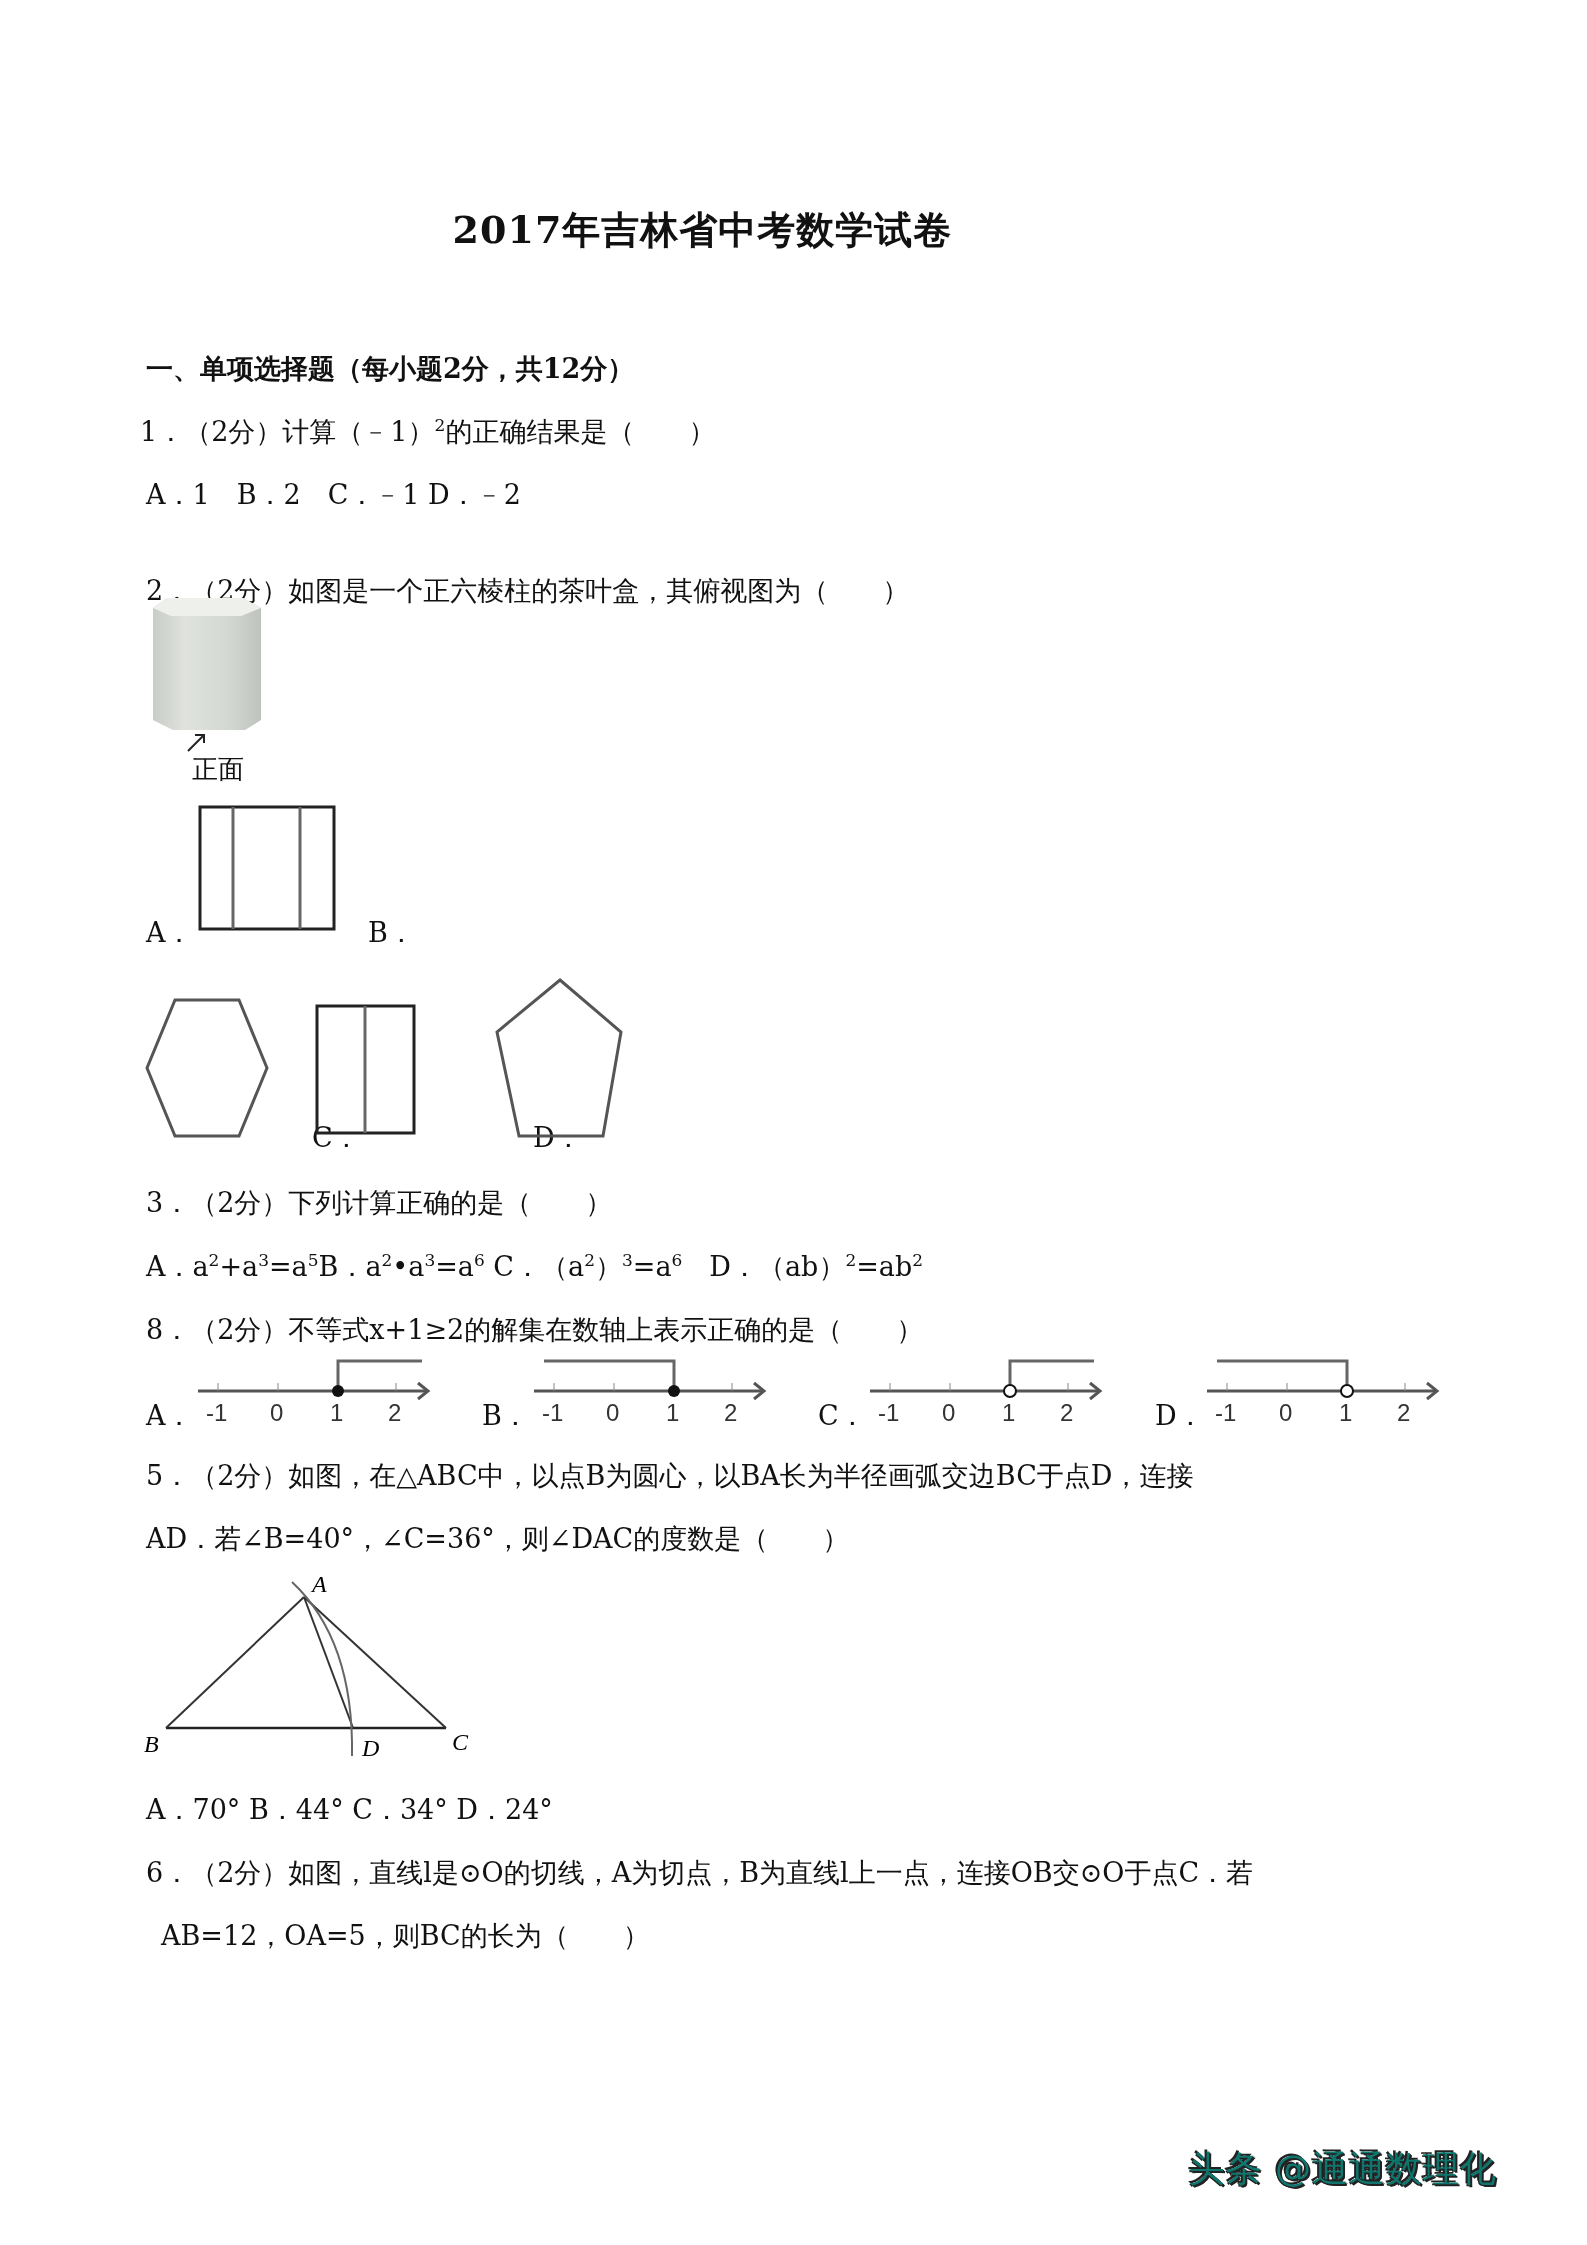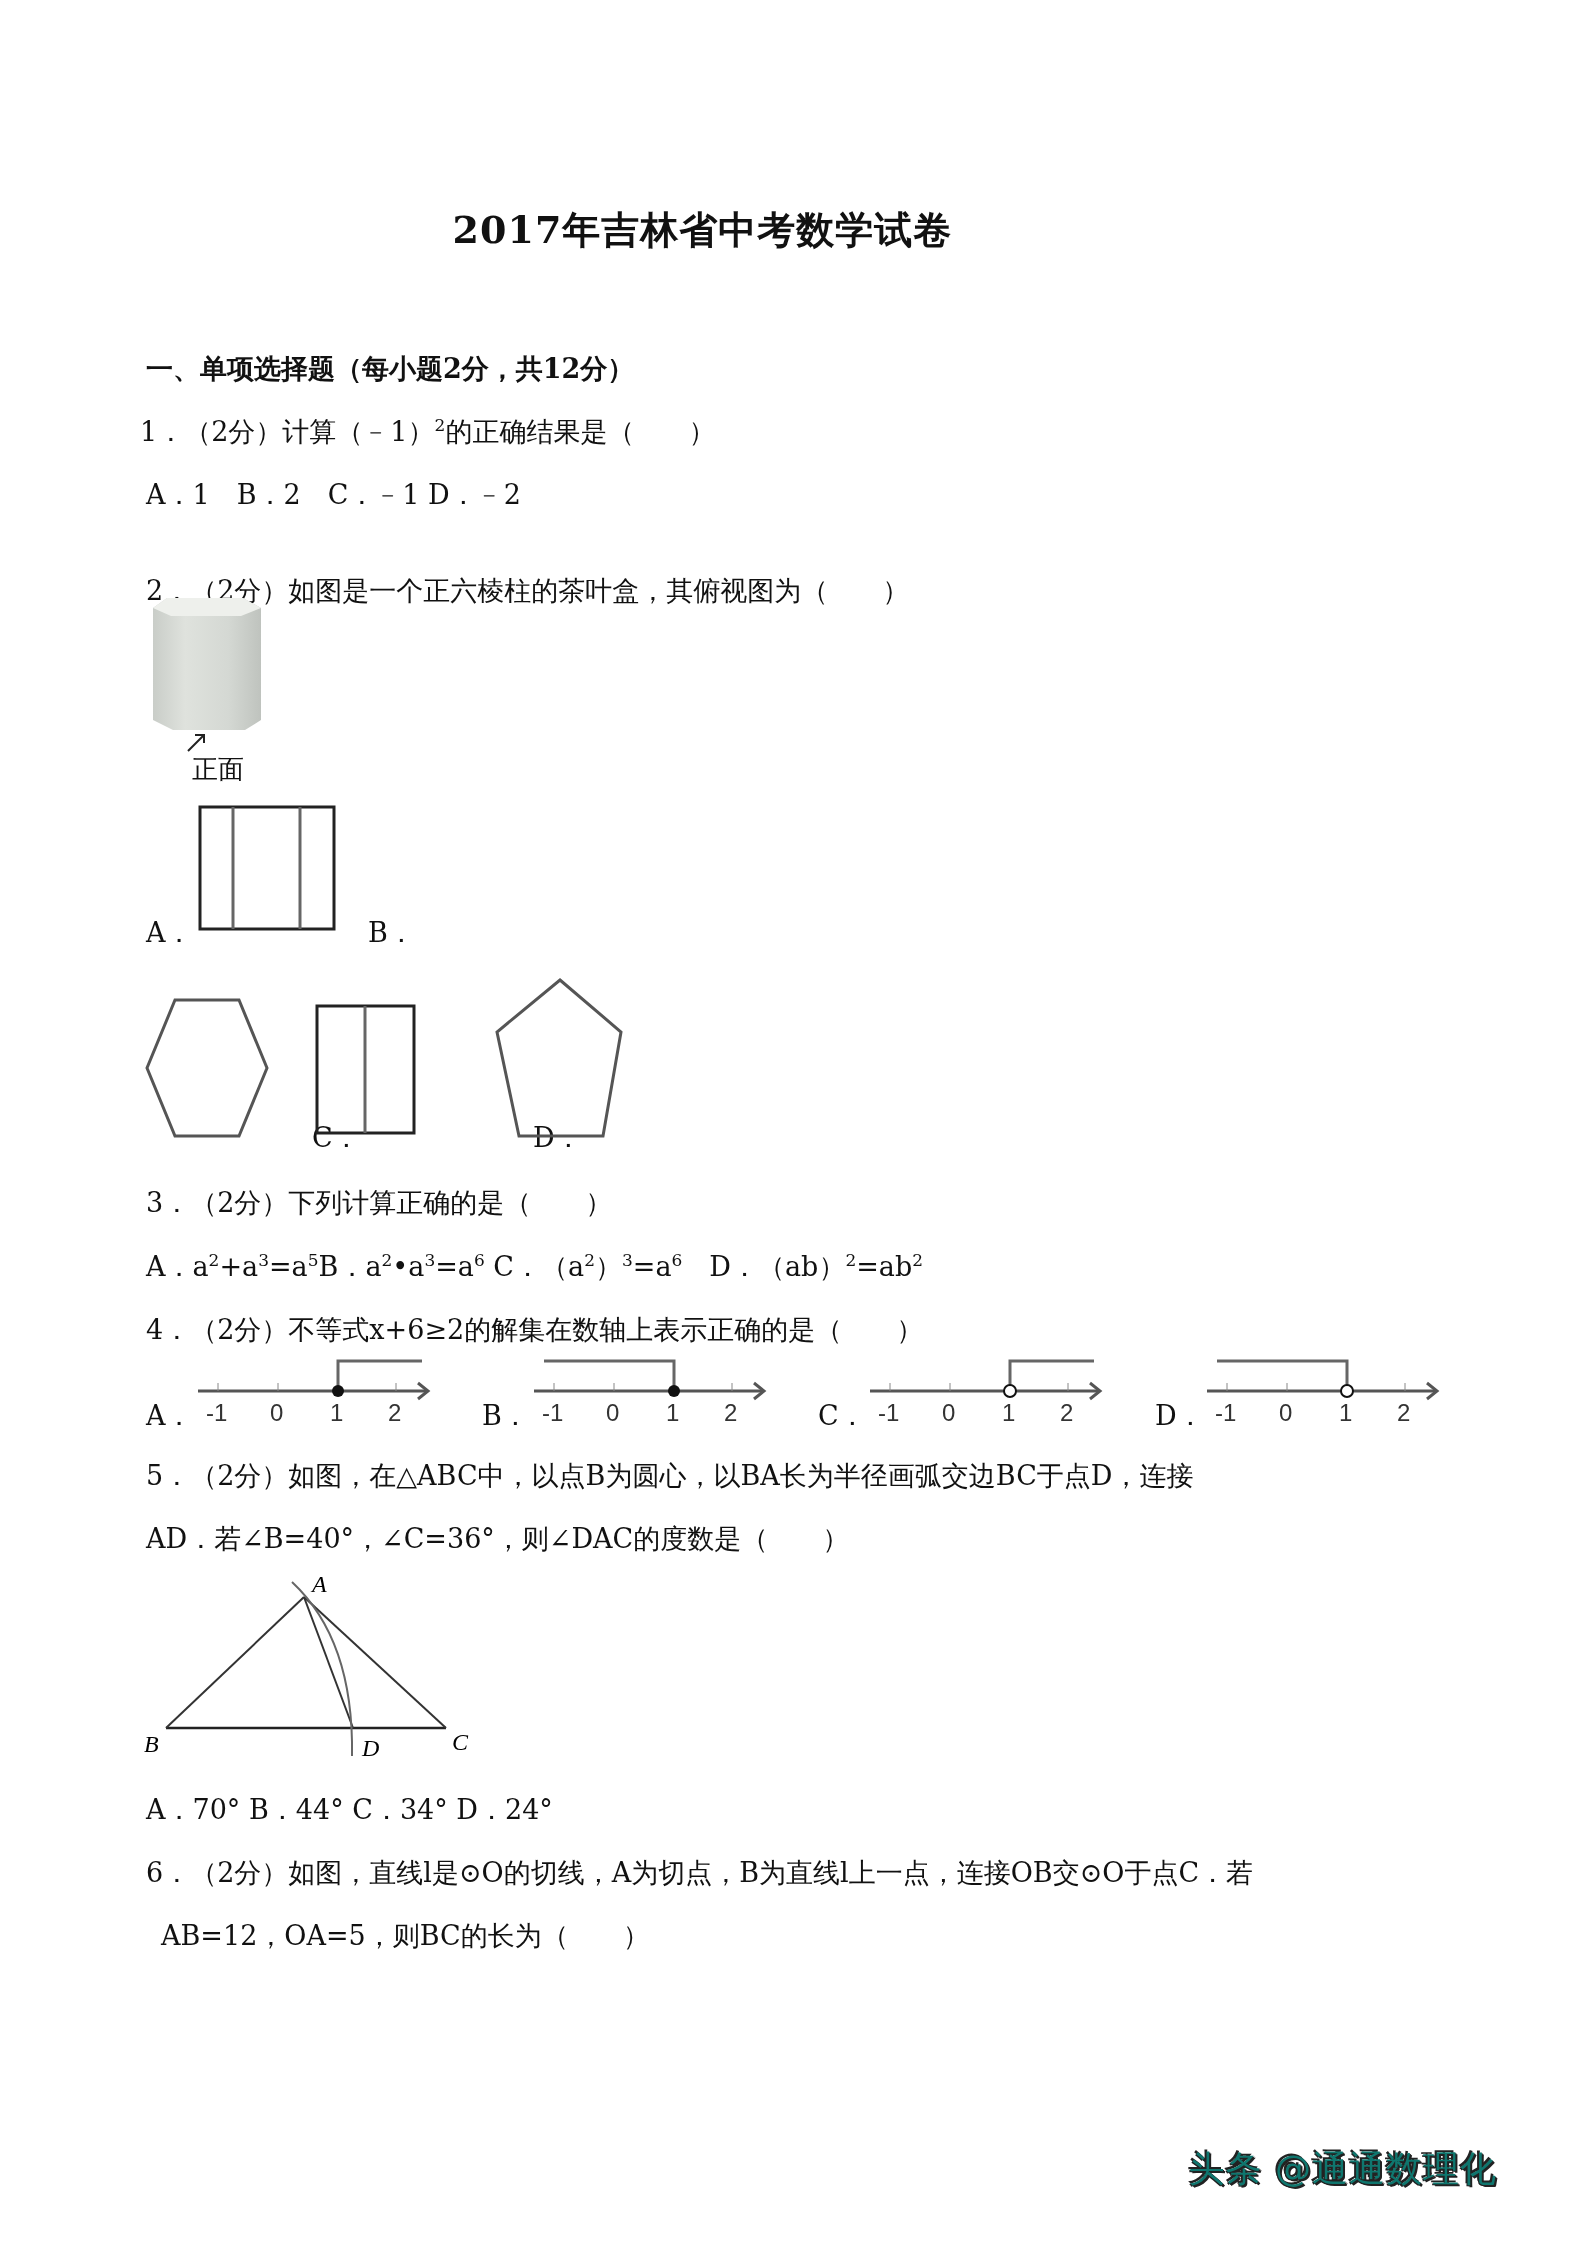--- a/index.html
+++ b/index.html
@@ -87,21 +87,21 @@
   <svg width="134" height="168" viewBox="0 0 134 168">
       <polygon points="67,4 128,56 110,160 26,160 4,56" fill="none" stroke="#555" stroke-width="3"></polygon>
     </svg>
 </div>
 
 <div class="abs line" style="left:146px; top:1186px;">3．（2分）下列计算正确的是（　　）</div>
 <div class="abs line" style="left:146px; top:1250px;">
   <span>A．</span><span>a<sup>2</sup>+a<sup>3</sup>=a<sup>5</sup></span><span>B．</span><span>a<sup>2</sup>•a<sup>3</sup>=a<sup>6</sup> </span><span>C．</span><span>（a<sup>2</sup>）<sup>3</sup>=a<sup>6</sup>　</span><span>D．</span><span>（ab）<sup>2</sup>=ab<sup>2</sup></span>
 </div>
 
-<div class="abs line" style="left:146px; top:1313px;">4．（2分）不等式x+6≥2的解集在数轴上表示正确的是（　　）</div>
+<div class="abs line" style="left:146px; top:1313px;">8．（2分）不等式x+1≥2的解集在数轴上表示正确的是（　　）</div>
 
 <div class="abs opt-label" style="left:146px; top:1398px;">A．</div>
 <div class="abs shape" style="left:196px; top:1355px;">
   <svg width="240" height="70" viewBox="0 0 240 70">
     <line x1="2" y1="36" x2="232" y2="36" stroke="#555" stroke-width="3"></line>
       <path d="M222 28 L232 36 L222 44" fill="none" stroke="#555" stroke-width="3"></path>
     <line x1="22" y1="28" x2="22" y2="36" stroke="#888"></line>
       <line x1="82" y1="28" x2="82" y2="36" stroke="#888"></line>
       <line x1="142" y1="28" x2="142" y2="36" stroke="#888"></line>
       <line x1="200" y1="28" x2="200" y2="36" stroke="#888"></line>

